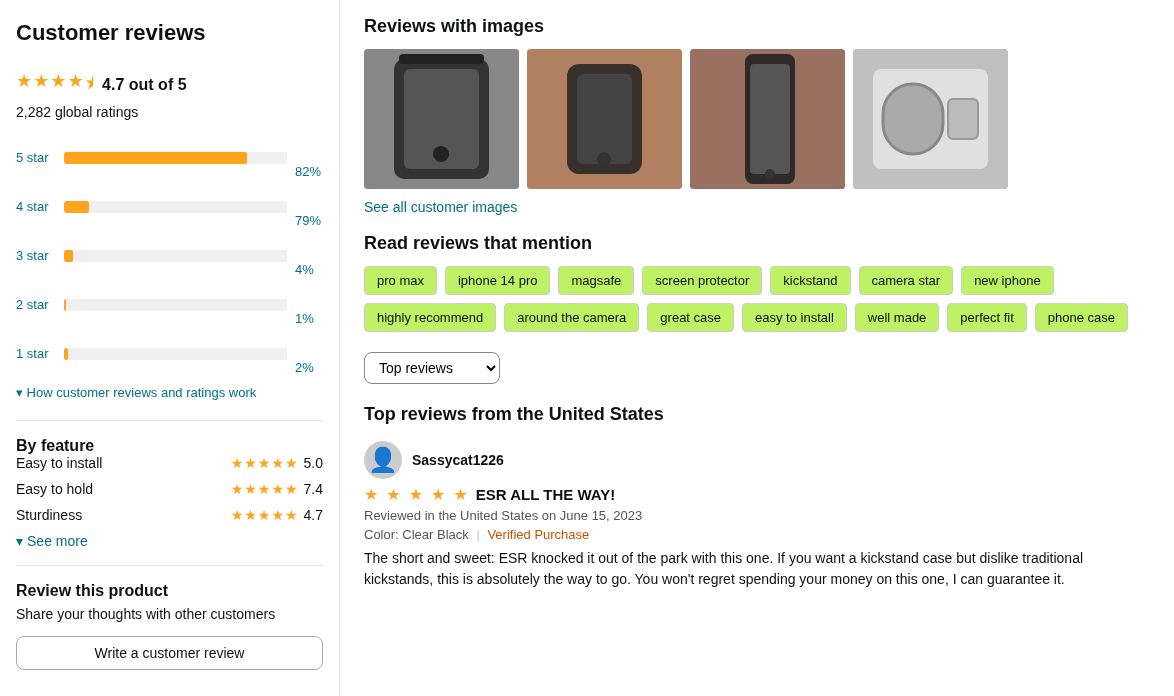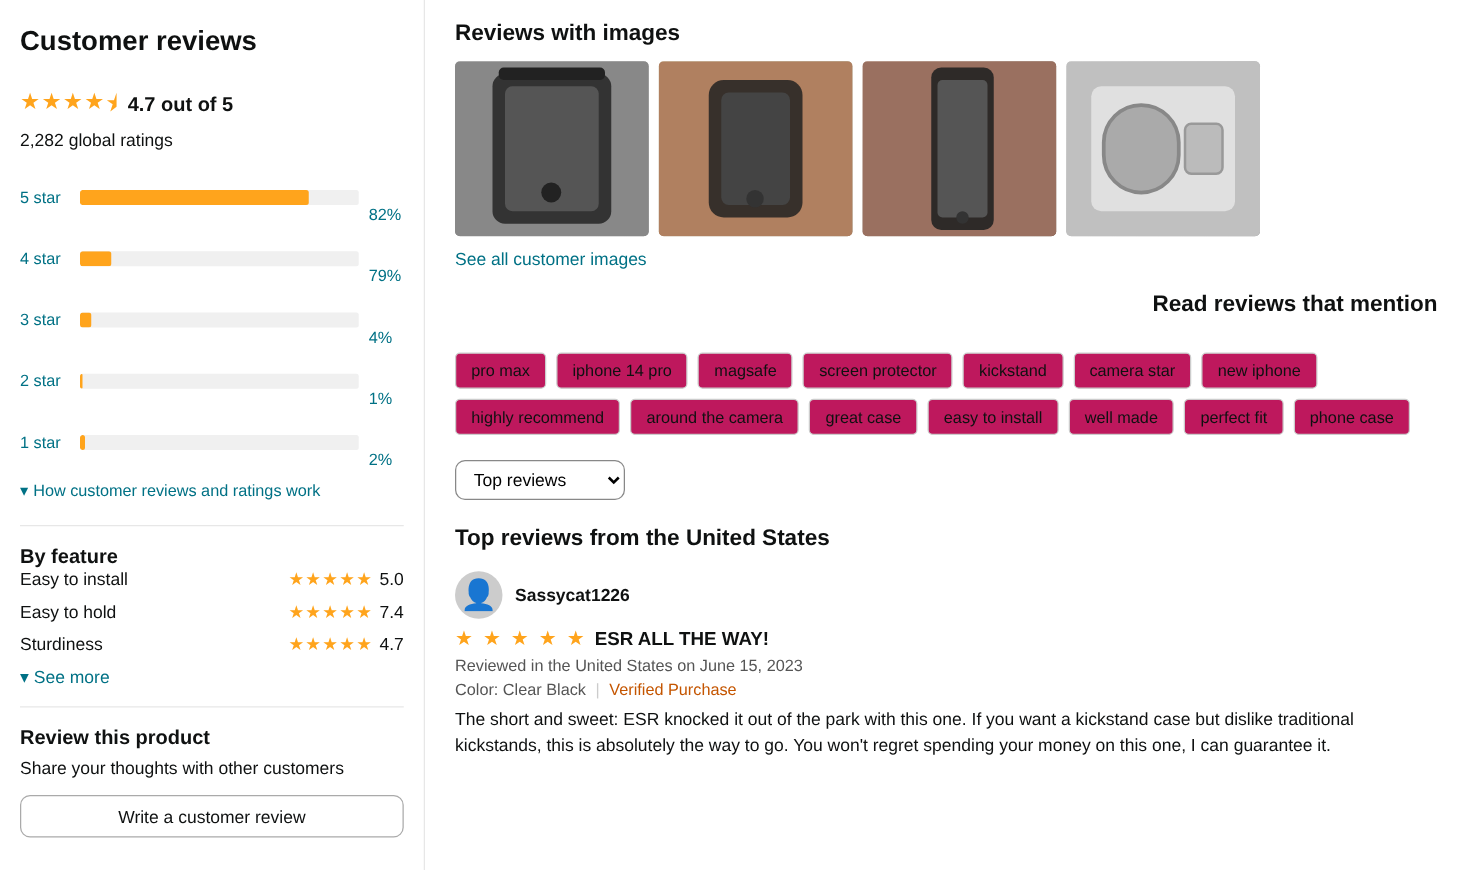--- a/index.html
+++ b/index.html
@@ -188,34 +188,33 @@
     .see-all-images-link {
       font-size: 14px;
       color: #007185;
       cursor: pointer;
       margin-bottom: 18px;
       display: inline-block;
     }
     .read-reviews-title {
       font-size: 18px;
       font-weight: 700;
-      margin-bottom: 28px;
-      text-align: right;
+      margin-bottom: 12px;
     }
     .tags-container {
       display: flex;
       flex-wrap: wrap;
       gap: 8px;
       margin-bottom: 20px;
     }
     .tag-btn {
       padding: 6px 12px;
       border: 1px solid #ccc;
       border-radius: 4px;
-      background: #be185d;
+      background: #bef264;
       font-size: 13px;
       color: #0F1111;
       cursor: pointer;
     }
     .dropdown-row {
       margin-bottom: 20px;
     }
     .sort-select {
       padding: 6px 30px 6px 10px;
       border: 1px solid #888;

